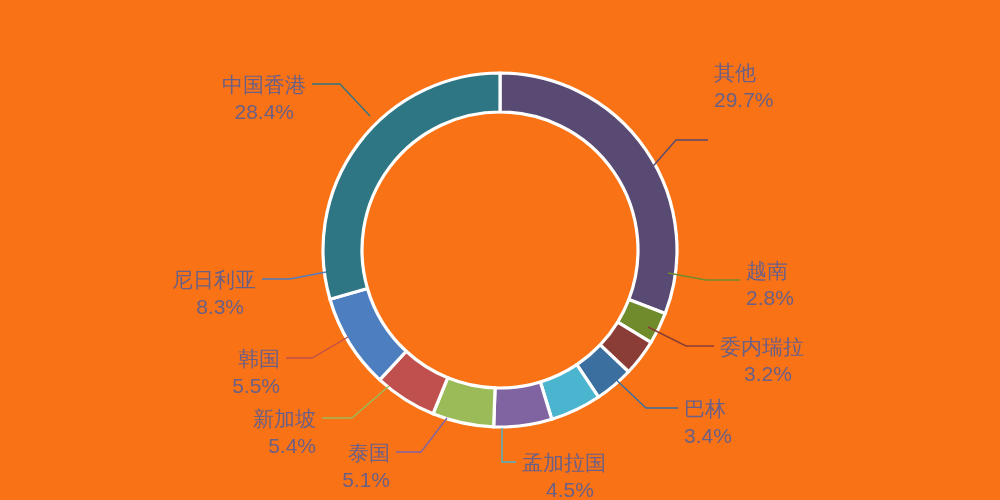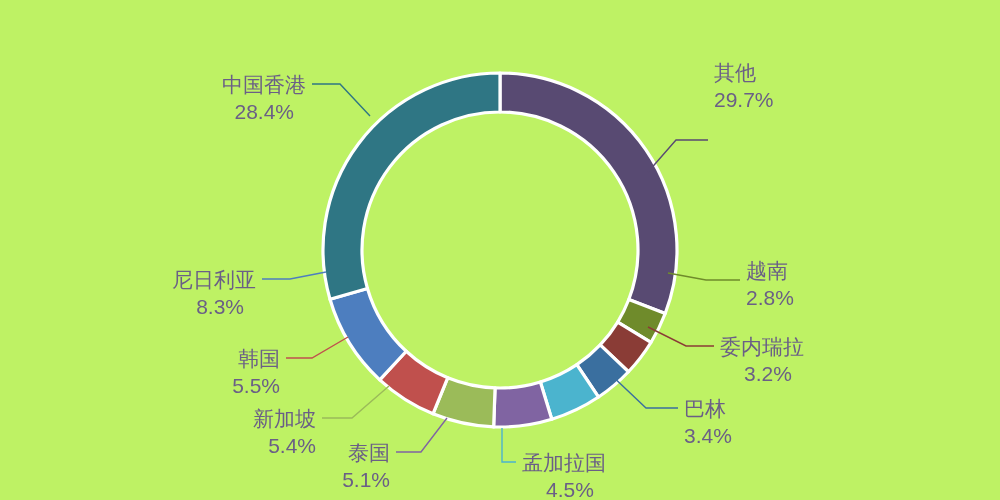--- a/index.html
+++ b/index.html
@@ -10,21 +10,21 @@
   body {
     width: 1000px;
     height: 500px;
     overflow: hidden;
     font-family: "Liberation Sans", "DejaVu Sans", sans-serif;
   }
   #chart-root {
     position: relative;
     width: 1000px;
     height: 500px;
-    background: #bef264;
+    background: #f97316;
     text-align: center;
   }
   svg.chart-svg {
     position: absolute;
     left: 0;
     top: 0;
     width: 1000px;
     height: 500px;
     display: block;
   }

